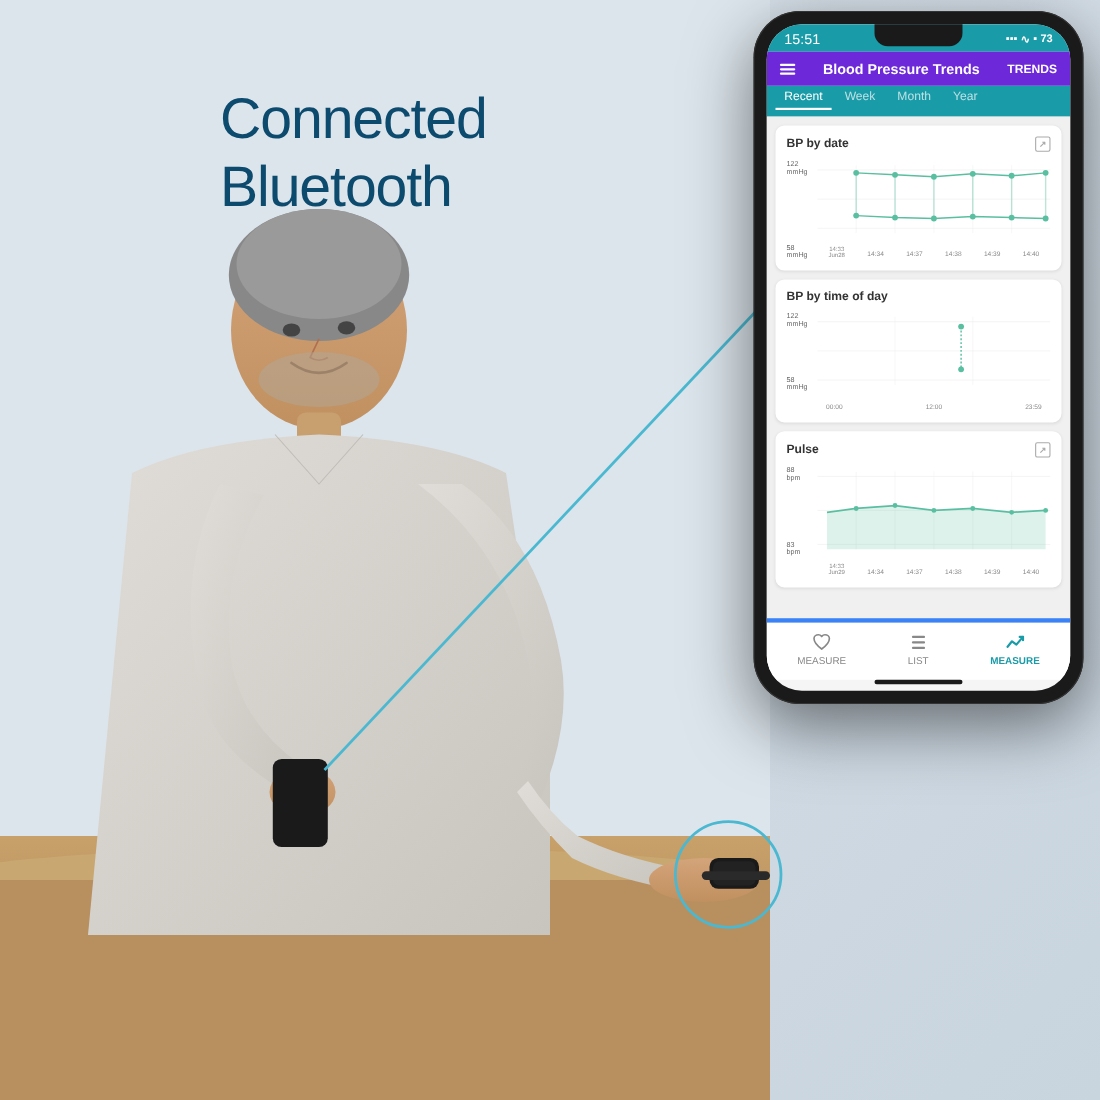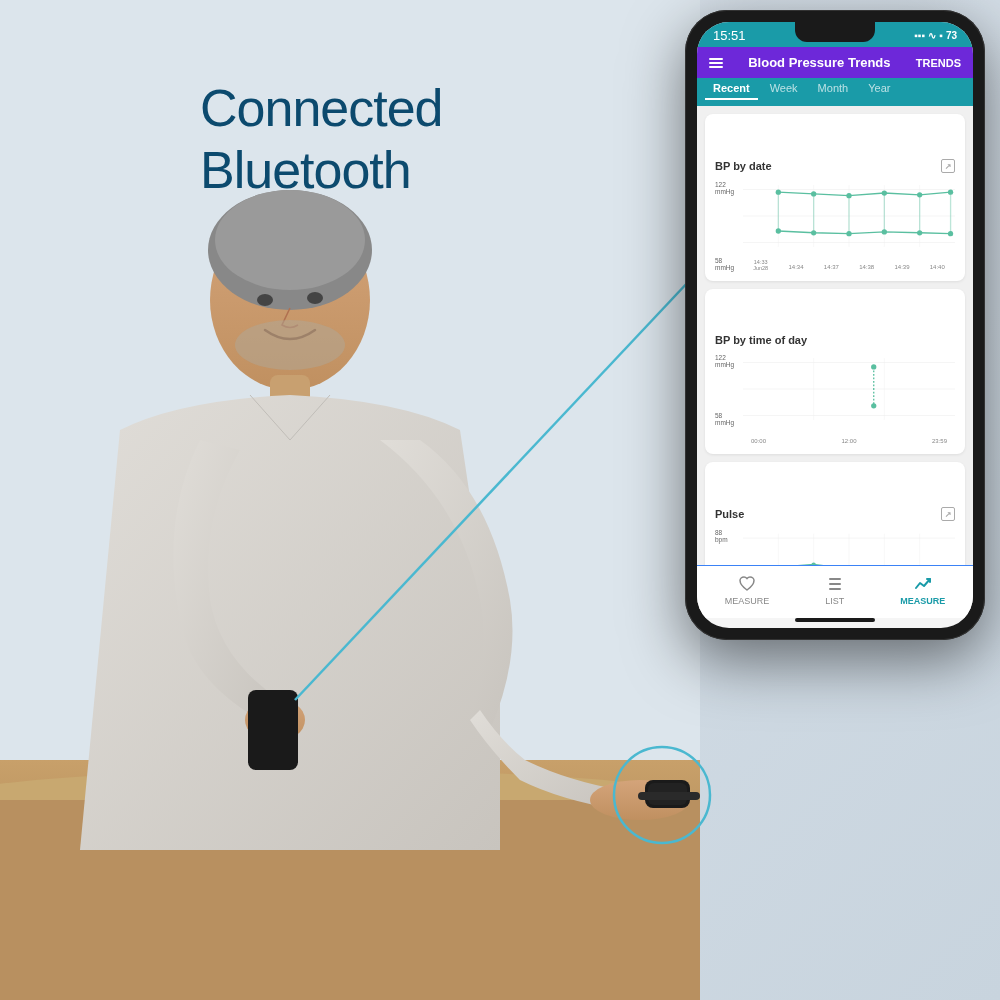--- a/index.html
+++ b/index.html
@@ -142,21 +142,21 @@
     .tab-item {
       color: rgba(255,255,255,0.7);
       font-size: 11px;
       padding: 4px 8px;
       border-radius: 12px;
       cursor: pointer;
     }
 
     .tab-item.active {
       color: white;
-      font-weight: 700;
+      font-weight: 400;
       border-bottom: 2px solid white;
       border-radius: 0;
     }
 
     
     .app-content {
       flex: 1;
       overflow-y: auto;
       background: #f0f0f0;
       padding: 0;
@@ -175,21 +175,20 @@
     }
 
     .chart-title {
       font-size: 11px;
       font-weight: 600;
       color: #333;
       margin-bottom: 8px;
       display: flex;
       justify-content: space-between;
       align-items: center;
-      margin-top: 35px;
     }
 
     .expand-icon {
       width: 14px;
       height: 14px;
       border: 1.5px solid #aaa;
       border-radius: 2px;
       position: relative;
       display: flex;
       align-items: center;
@@ -239,21 +238,21 @@
       text-align: center;
       line-height: 1.2;
     }
 
     
     .bottom-nav {
       background: white;
       display: flex;
       justify-content: space-around;
       padding: 8px 0 12px;
-      border-top: 1px solid #3b82f6;
+      border-top: 4px solid #3b82f6;
       flex-shrink: 0;
     }
 
     .nav-item {
       display: flex;
       flex-direction: column;
       align-items: center;
       gap: 2px;
       cursor: pointer;
     }

